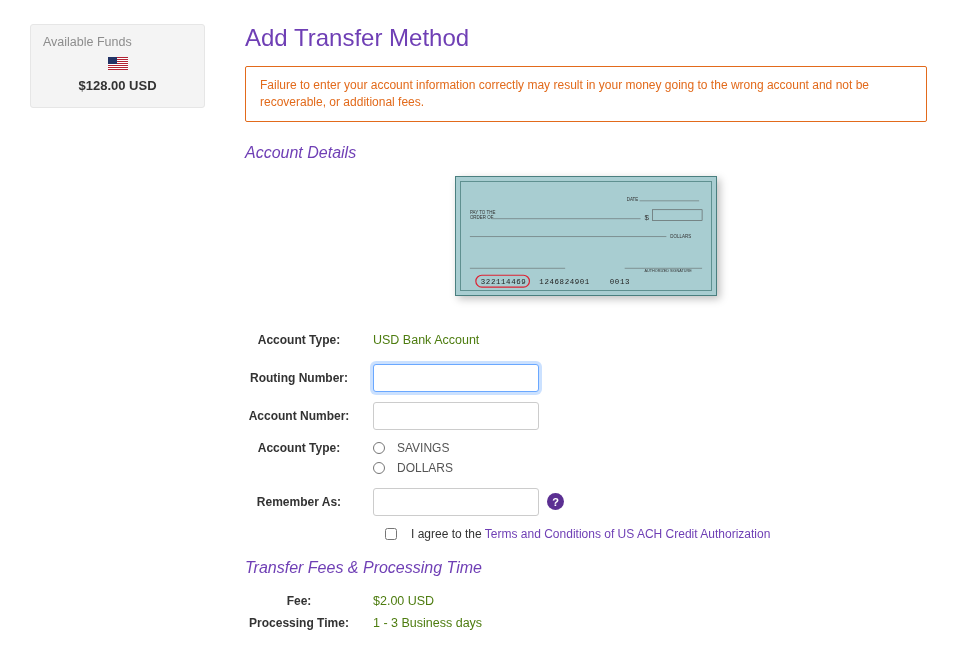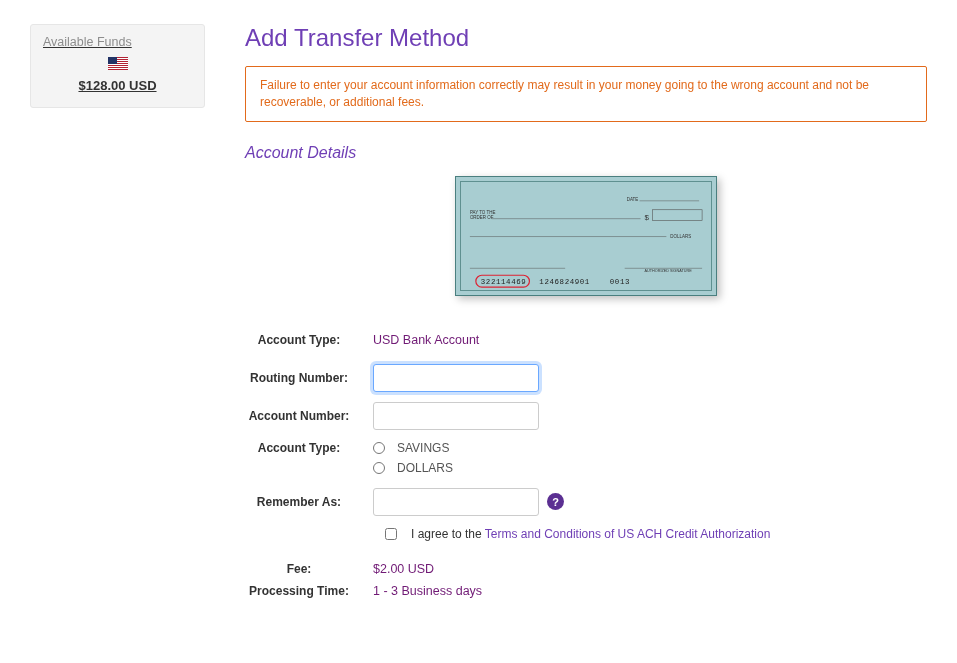--- a/index.html
+++ b/index.html
@@ -17,21 +17,20 @@
   }
   .sidebar {
     width: 175px;
     flex-shrink: 0;
   }
   .funds-box {
     background: #f4f4f4;
     border: 1px solid #e6e6e6;
     border-radius: 3px;
     padding: 10px 12px 14px 12px;
-    text-decoration: underline;
   }
   .funds-title {
     color: #8d8d8d;
     font-size: 12.5px;
     margin-bottom: 8px;
   }
   .funds-row {
     display: flex;
     align-items: center;
     gap: 8px;
@@ -120,21 +119,21 @@
     padding: 0 8px;
     font-size: 13px;
     outline: none;
   }
   .form-control.focused {
     border: 1px solid #6aa8ff;
     box-shadow: 0 0 0 3px rgba(106,168,255,0.35);
   }
   .form-value {
     font-size: 12.5px;
-    color: #701a75;
+    color: #4d7c0f;
   }
   .radio-stack {
     display: flex;
     flex-direction: column;
     gap: 6px;
     padding: 2px 0;
   }
   .radio-item {
     display: flex;
     align-items: center;
@@ -277,20 +276,21 @@
 
       <div class="agree-row">
         <input type="checkbox" style="">
         <span>
           <span>I agree to the </span><a href="#">Terms and Conditions of US ACH Credit Authorization</a>
         </span>
       </div>
 
     </div>
 
+    <h2 class="section-title" style="margin-top:14px;">Transfer Fees &amp; Processing Time</h2>
 
     <div class="fees">
       <div class="form-row">
         <div class="form-label">Fee:</div>
         <div class="form-value">$2.00 USD</div>
       </div>
       <div class="form-row">
         <div class="form-label">Processing Time:</div>
         <div class="form-value">1 - 3 Business days</div>
       </div>

